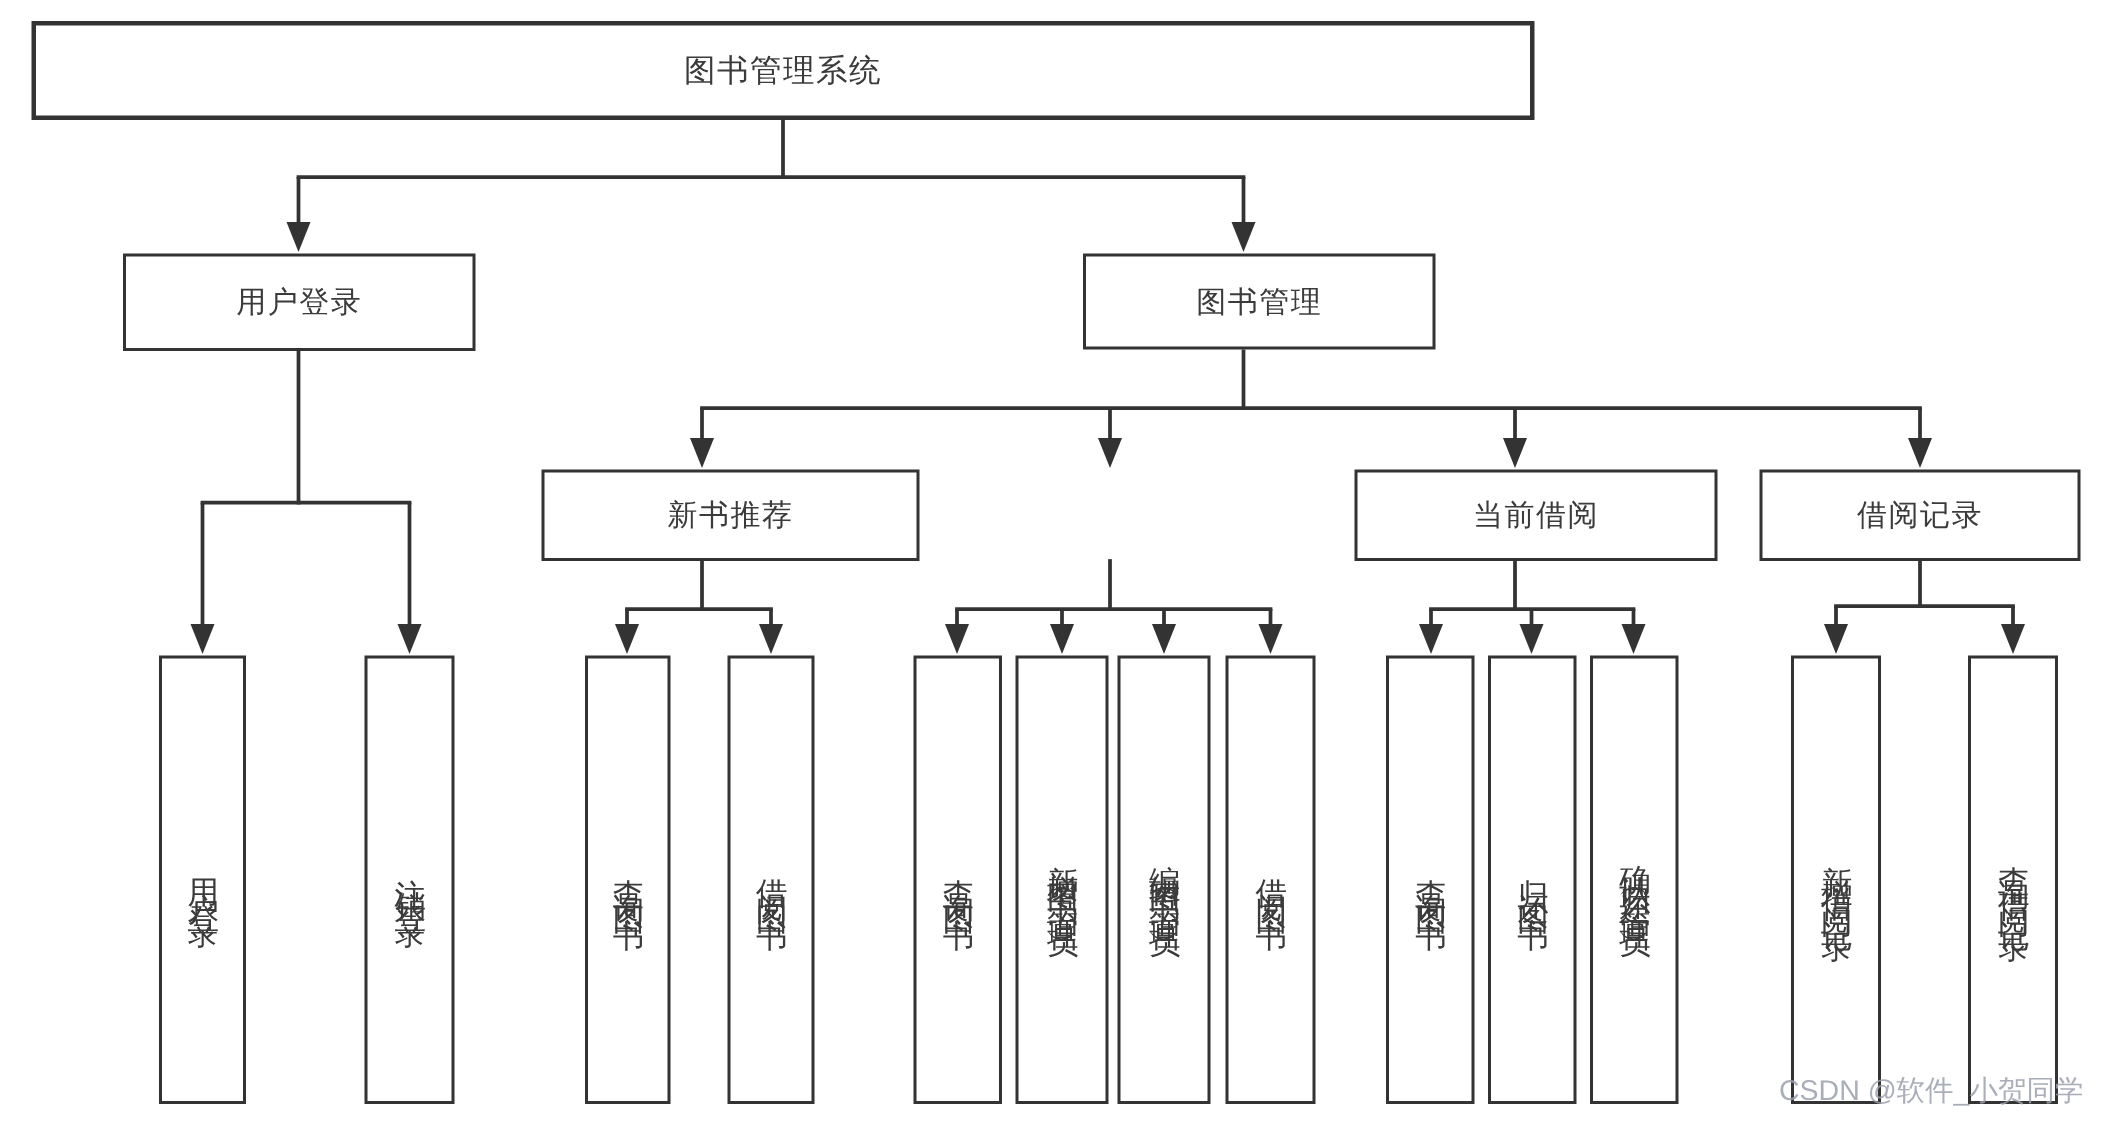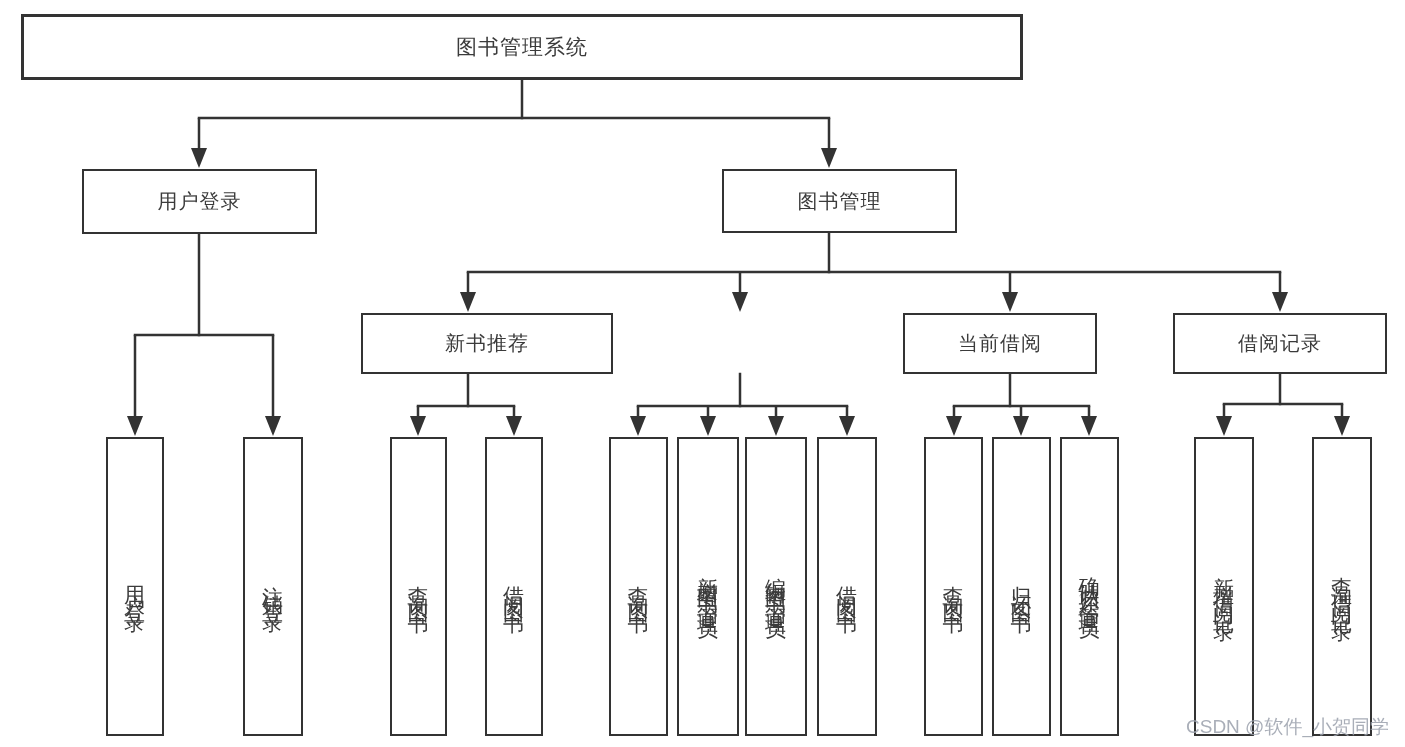--- a/index.html
+++ b/index.html
@@ -125,21 +125,21 @@
       <line x1="1342" y1="404" x2="1342" y2="420" stroke="#333333" stroke-width="2.5"></line>
       <polygon points="1334,416 1350,416 1342,436" fill="#333333"></polygon>
     </svg>
 
   <div class="node root" style="left:21px; top:14px; width:1002px; height:66px;">图书管理系统</div>
 
   <div class="node" style="left:82px; top:169px; width:235px; height:65px;">用户登录</div>
   <div class="node" style="left:712px; top:169px; width:235px; height:64px;margin-left:10px;">图书管理</div>
 
   <div class="node" style="left:361px; top:313px; width:252px; height:61px;">新书推荐</div>
-  <div class="node" style="left:903px; top:313px; width:194px; height:61px;">当前借阅</div>
+  <div class="node" style="left:903px; top:313px; width:242px; height:61px;">当前借阅</div>
   <div class="node" style="left:1173px; top:313px; width:214px; height:61px;">借阅记录</div>
 
   <div class="leaf" style="left:106px; top:437px; width:58px; height:299px;">
     <span class="vtext">用户登录</span>
   </div>
   <div class="leaf" style="left:243px; top:437px; width:60px; height:299px;">
     <span class="vtext">注销登录</span>
   </div>
   <div class="leaf" style="left:390px; top:437px; width:57px; height:299px;">
     <span class="vtext">查询图书</span>

